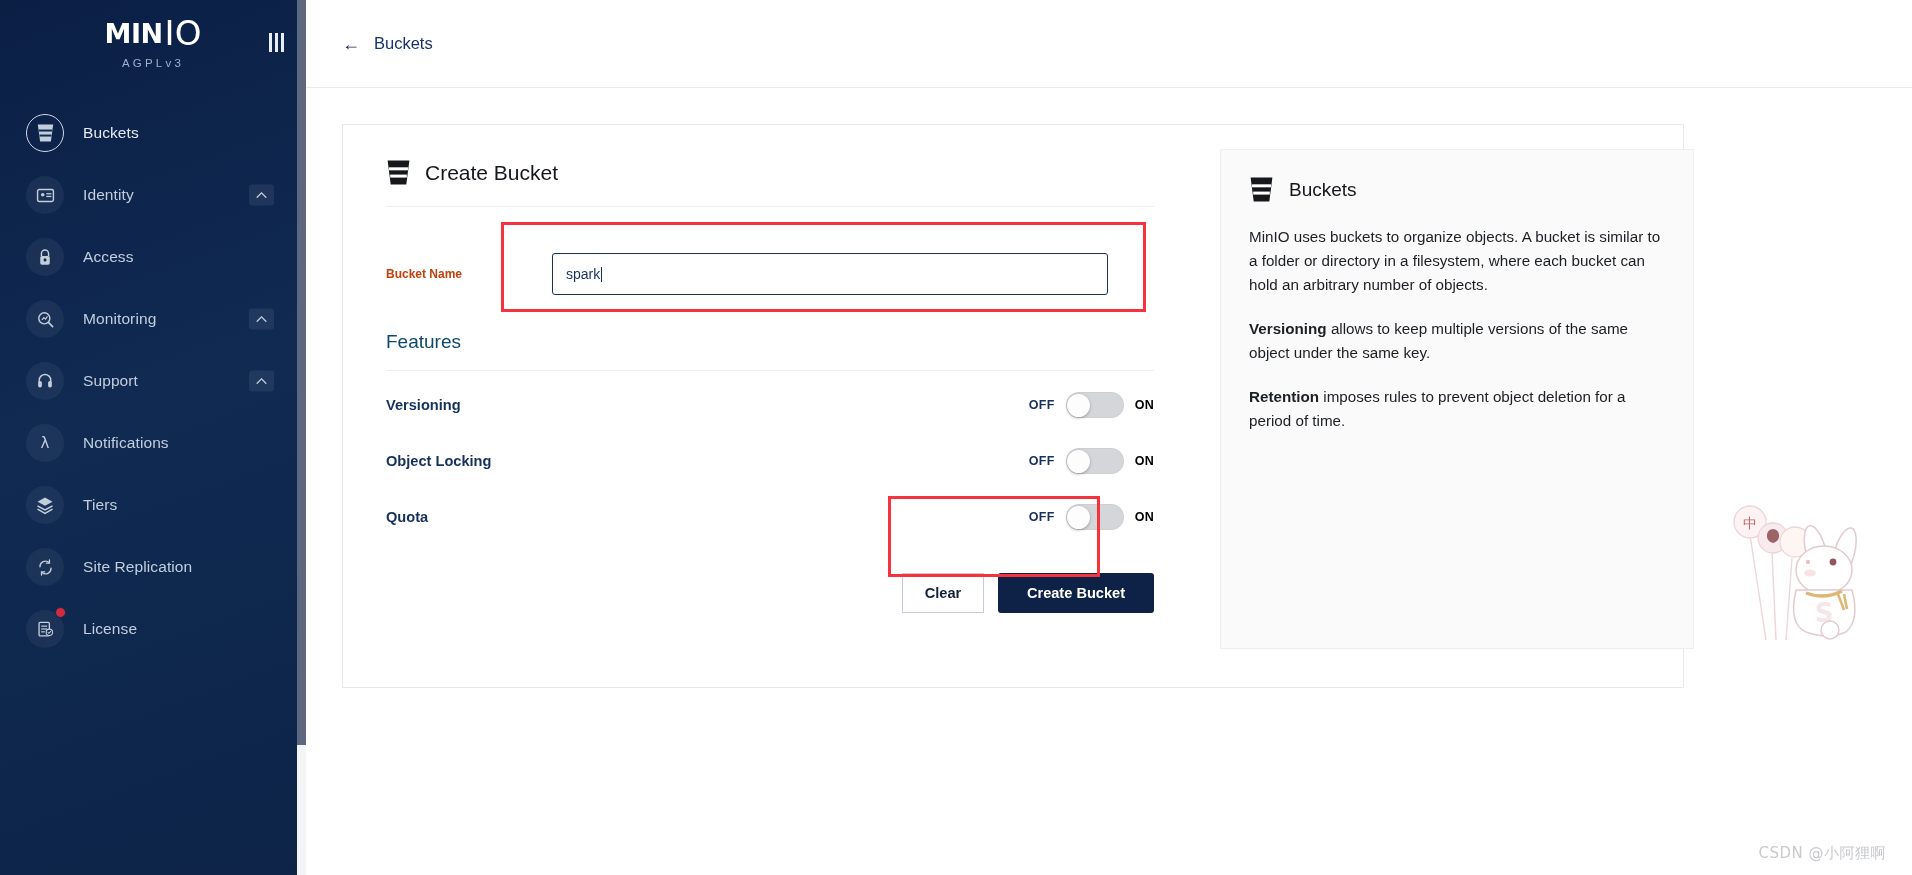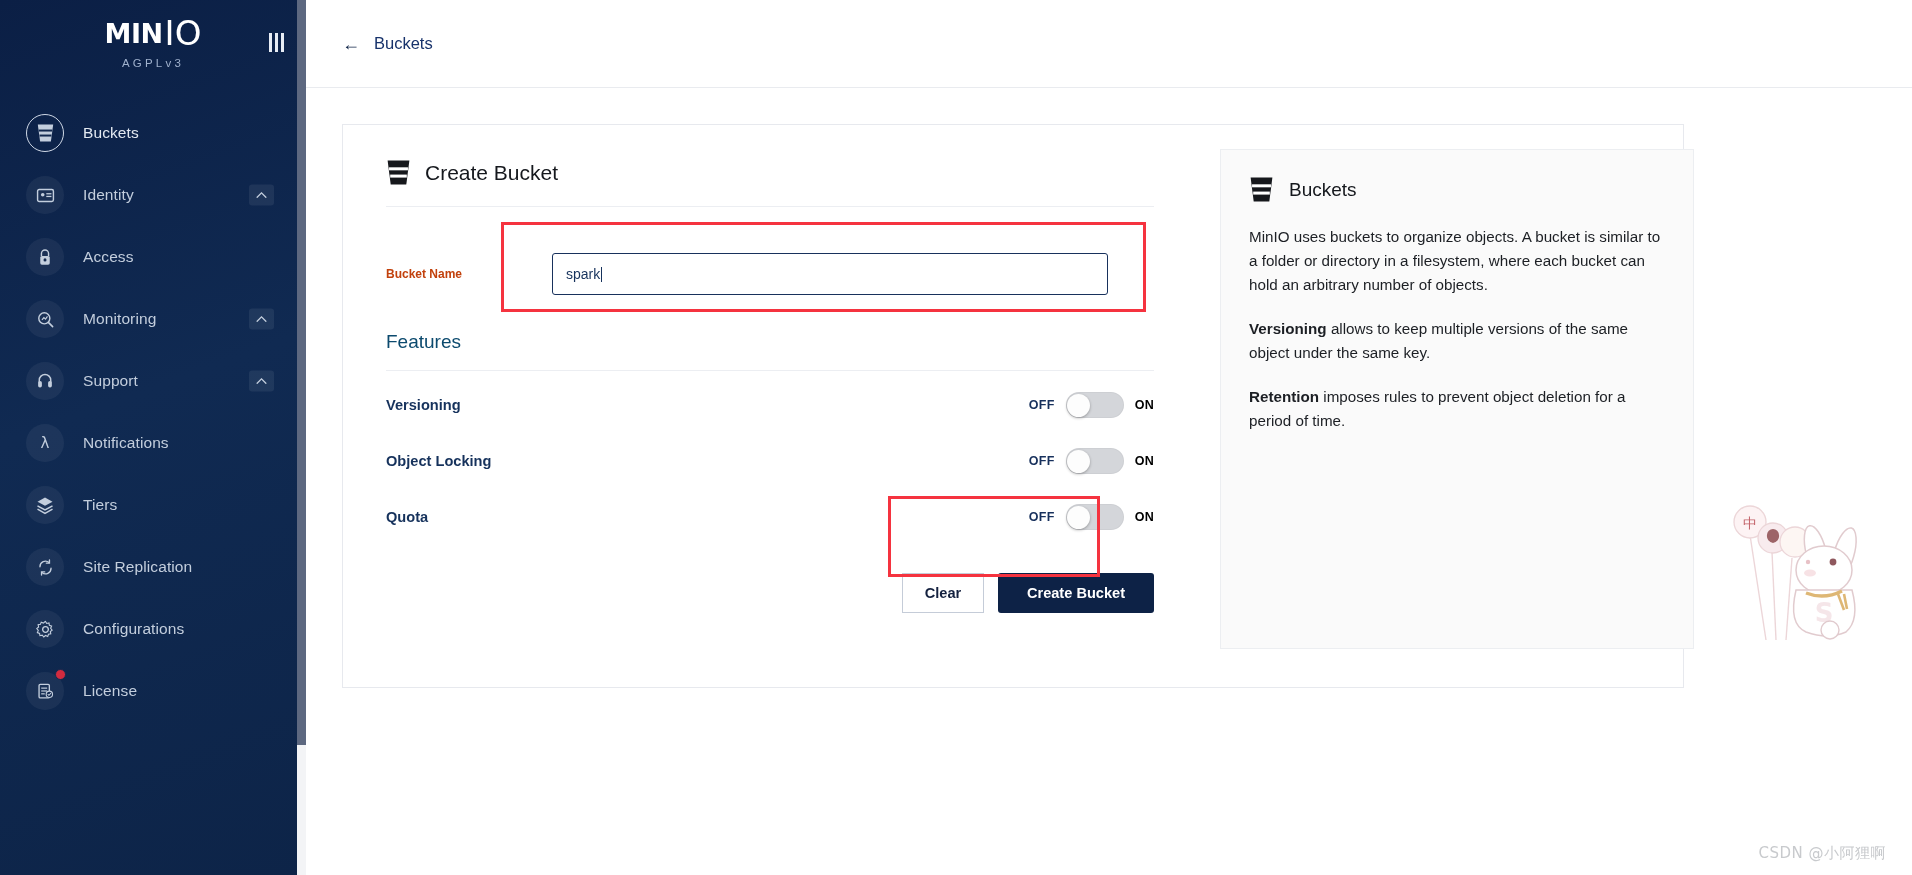--- a/index.html
+++ b/index.html
@@ -306,29 +306,20 @@
           <svg width="19" height="19" viewBox="0 0 24 24">
               <path d="M5 11a7 7 0 0 1 11.5-5.4" fill="none" stroke="#c3cedd" stroke-width="1.7" stroke-linecap="round"></path>
               <path d="M19 13a7 7 0 0 1-11.5 5.4" fill="none" stroke="#c3cedd" stroke-width="1.7" stroke-linecap="round"></path>
               <path d="M17 2.4v4h-4" fill="none" stroke="#c3cedd" stroke-width="1.7" stroke-linecap="round"></path>
               <path d="M7 21.6v-4h4" fill="none" stroke="#c3cedd" stroke-width="1.7" stroke-linecap="round"></path>
             </svg>
         </span>
         <span class="sb-label">Site Replication</span>
       </div>
 
-      <div class="sb-item">
-        <span class="sb-icon">
-          <svg width="19" height="19" viewBox="0 0 24 24">
-              <path d="M12 8.4a3.6 3.6 0 1 0 0 7.2 3.6 3.6 0 0 0 0-7.2z" fill="none" stroke="#c3cedd" stroke-width="1.7"></path>
-              <path d="M12 1.8l1.5 2.6 2.9-.6.5 2.9 2.8 1-1.2 2.7 1.9 2.3-2.3 1.9.6 2.9-2.9.5-1 2.8-2.7-1.2-2.3 1.9-1.9-2.3-2.9.6-.5-2.9-2.8-1 1.2-2.7L1 10.8l2.3-1.9-.6-2.9 2.9-.5 1-2.8L9.3 3.9 11.6 2z" fill="none" stroke="#c3cedd" stroke-width="1.4"></path>
-            </svg>
-        </span>
-        <span class="sb-label">Configurations</span>
-      </div>
 
       <div class="sb-item">
         <span class="sb-icon">
           <svg width="18" height="19" viewBox="0 0 22 24">
               <rect x="3.5" y="3" width="13" height="17" rx="1.5" fill="none" stroke="#c3cedd" stroke-width="1.7"></rect>
               <rect x="6.2" y="7" width="7.5" height="1.5" fill="#c3cedd"></rect>
               <rect x="6.2" y="10.6" width="7.5" height="1.5" fill="#c3cedd"></rect>
               <rect x="6.2" y="14.2" width="4.5" height="1.5" fill="#c3cedd"></rect>
               <circle cx="16.5" cy="15.5" r="4" fill="#13294f" stroke="#c3cedd" stroke-width="1.4"></circle>
               <path d="M14.8 15.6l1.2 1.2 2.2-2.4" fill="none" stroke="#c3cedd" stroke-width="1.3" stroke-linecap="round"></path>

